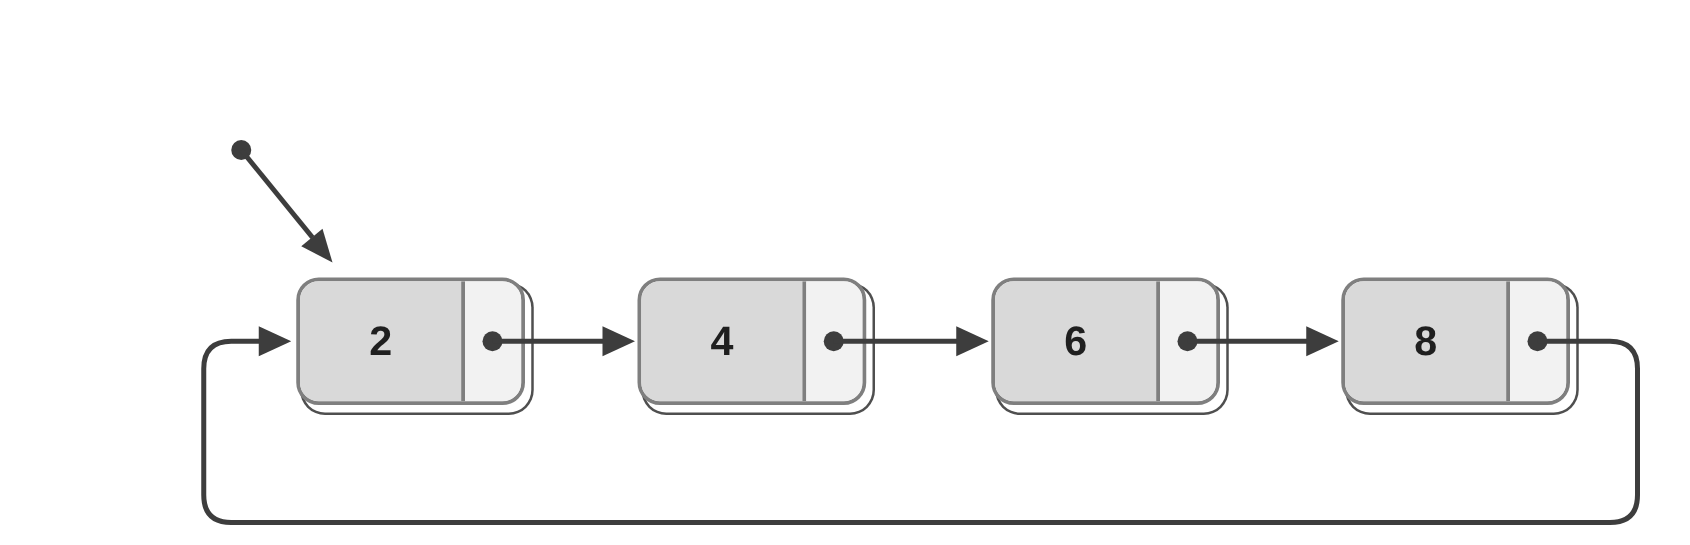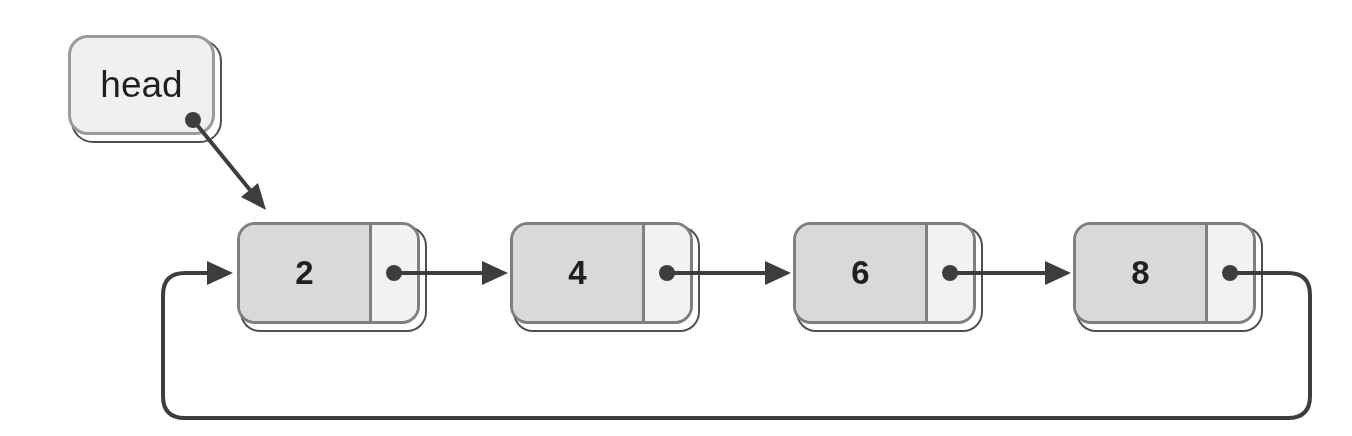--- a/index.html
+++ b/index.html
@@ -58,23 +58,20 @@
   }
   .node-pointer{flex:1;background:var(--node-pointer-fill);}
   .n0{left:237px;} .n1{left:510px;} .n2{left:793px;} .n3{left:1073px;}
   svg{position:absolute;left:0;top:0;z-index:2;}
 </style>
 </head>
 <body>
 
 <div class="canvas">
 
-  <div class="head-box box-shadowed">
-    <span>head</span>
-  </div>
 
   <div class="node box-shadowed n0">
     <div class="node-value">2</div>
     <div class="node-pointer"></div>
   </div>
   <div class="node box-shadowed n1">
     <div class="node-value">4</div>
     <div class="node-pointer"></div>
   </div>
   <div class="node box-shadowed n2">

